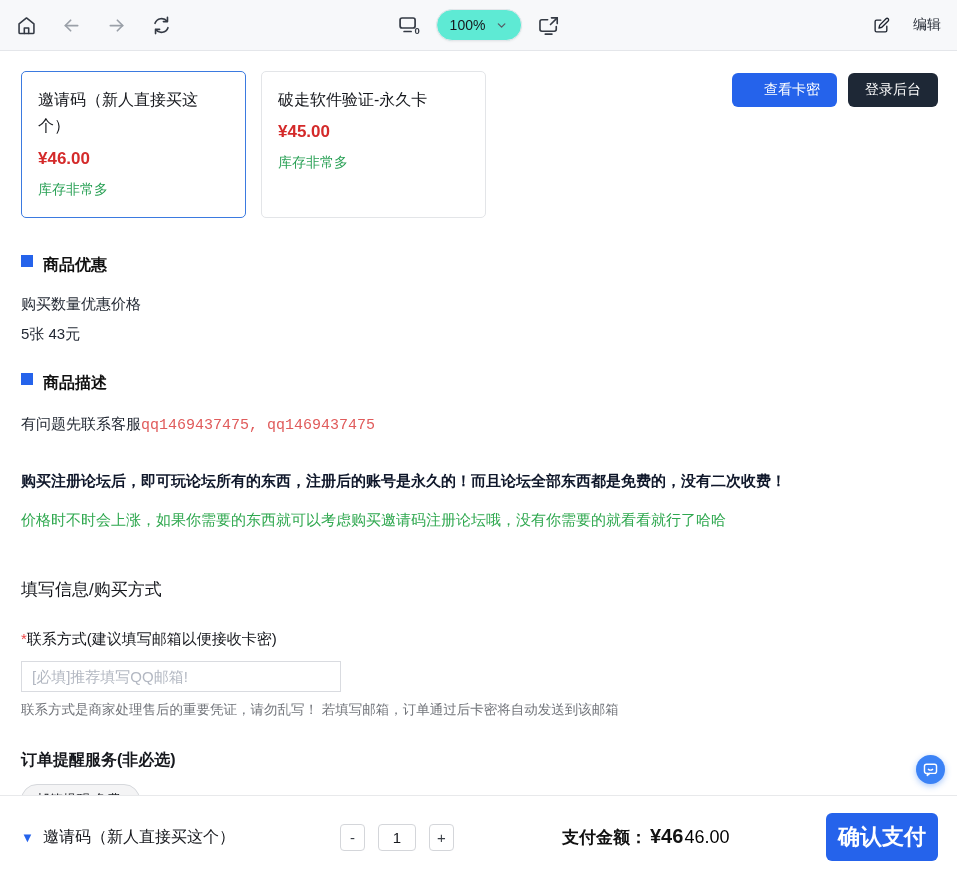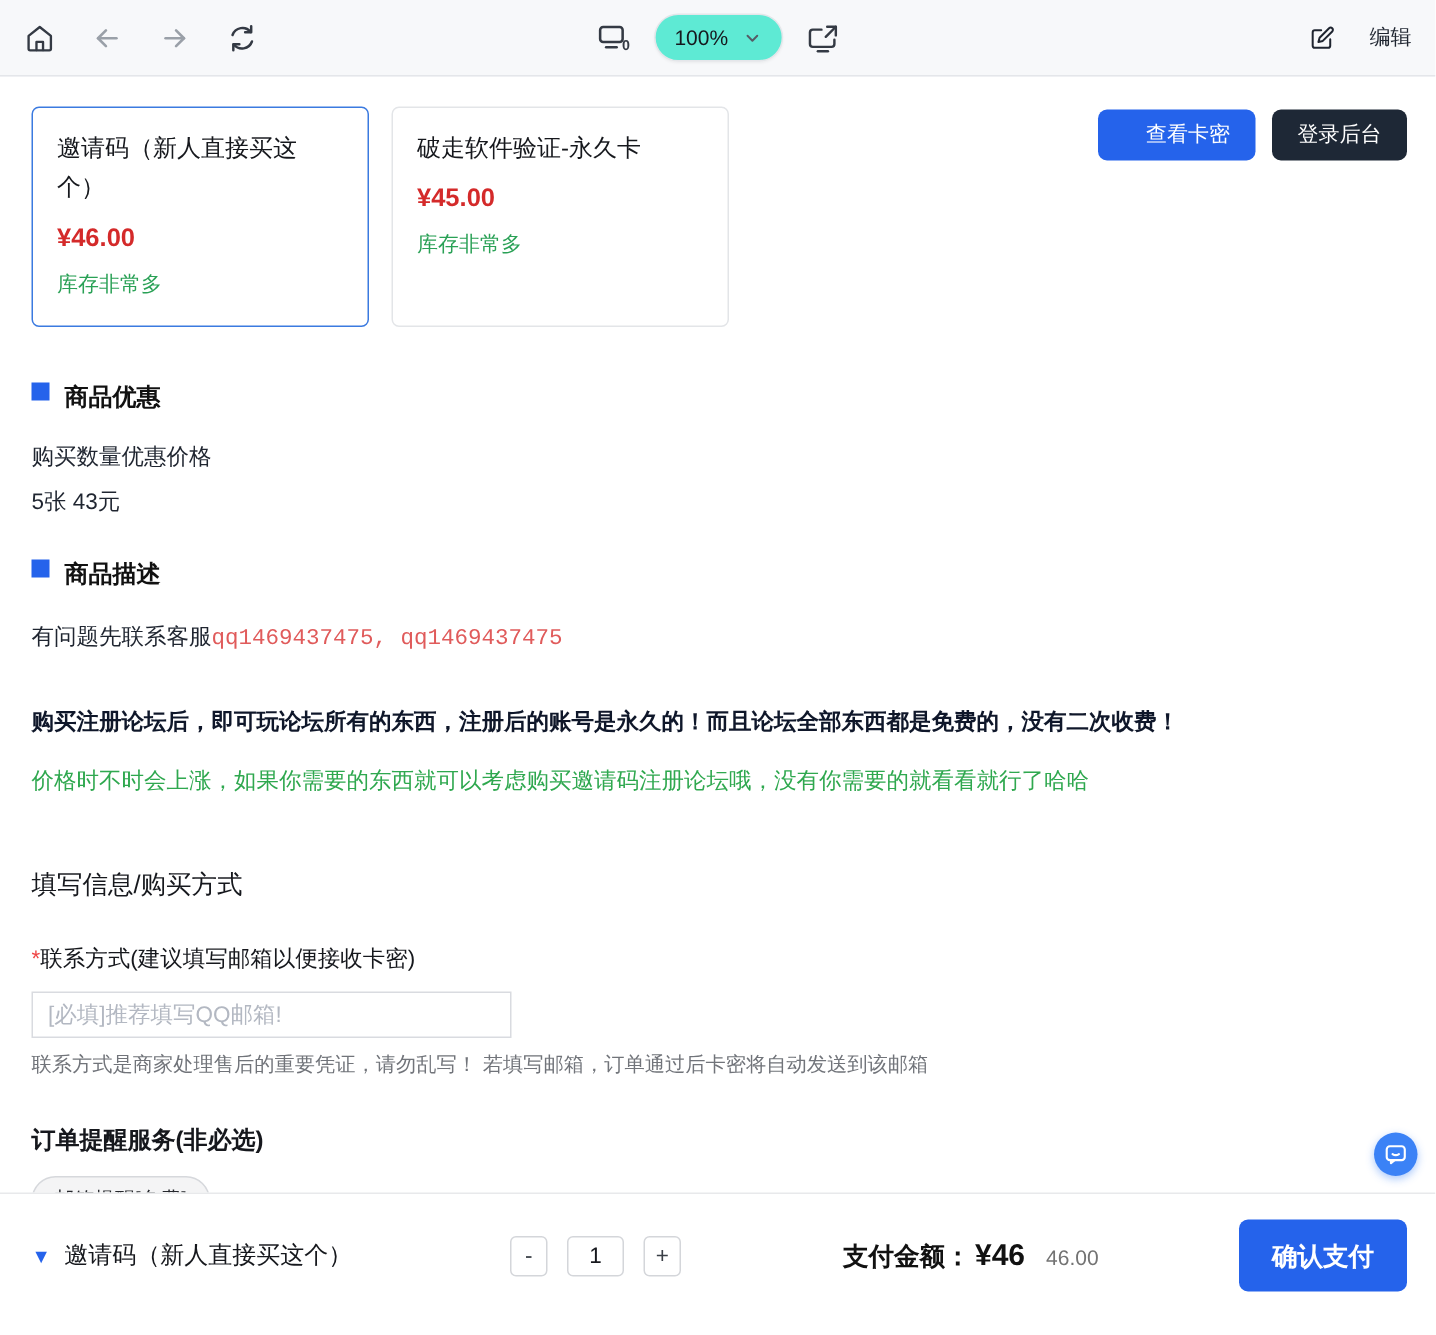--- a/index.html
+++ b/index.html
@@ -88,24 +88,24 @@
     font-size:15px; color:#3a3f46; cursor:pointer; display:flex; align-items:center; justify-content:center;
     font-family:inherit;
   }
   .qty-input {
     width:38px; height:27px; border:1px solid #d4d6da; border-radius:4px; text-align:center;
     font-size:15px; color:#16181d; font-family:inherit; outline:none;
   }
   .amount { margin-left:108px; display:flex; align-items:baseline; white-space:nowrap; }
   .amount-label { font-size:17px; font-weight:bold; color:#111; }
   .amount-int { font-size:20px; font-weight:bold; color:#111; margin-left:3px; }
-  .amount-dec { font-size:14px; color:#737373; margin-left:14px; }
+  .amount-dec { font-size:18px; color:#000000; margin-left:1px; }
   .confirm-btn {
     margin-left:auto; width:112px; height:48px; background:#2563eb; color:#fff;
-    font-size:17px; font-weight:bold; border:none; border-radius:6px; cursor:pointer; font-family:inherit;
+    font-size:22px; font-weight:bold; border:none; border-radius:6px; cursor:pointer; font-family:inherit;
   }
   svg { display:block; }
 </style>
 </head>
 <body>
 
 <header class="toolbar">
   <div class="tb-left">
     <button class="tb-icon-btn">
       <span>

